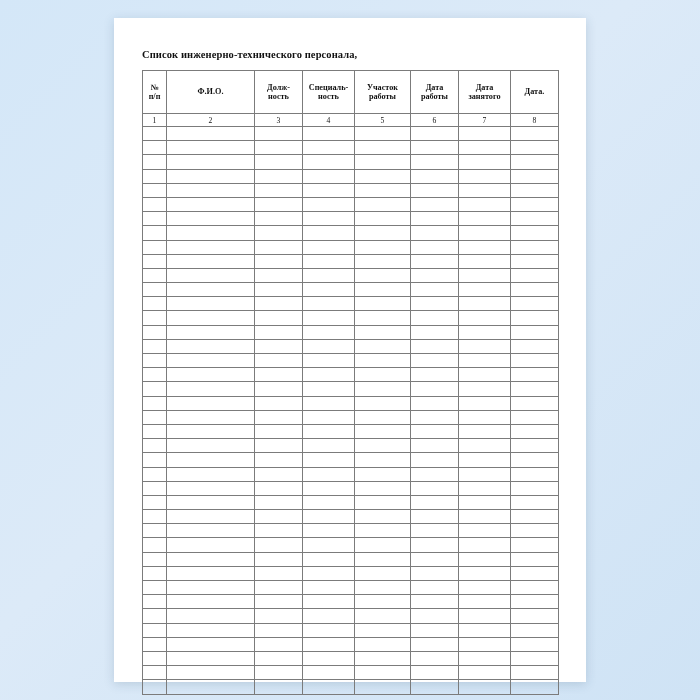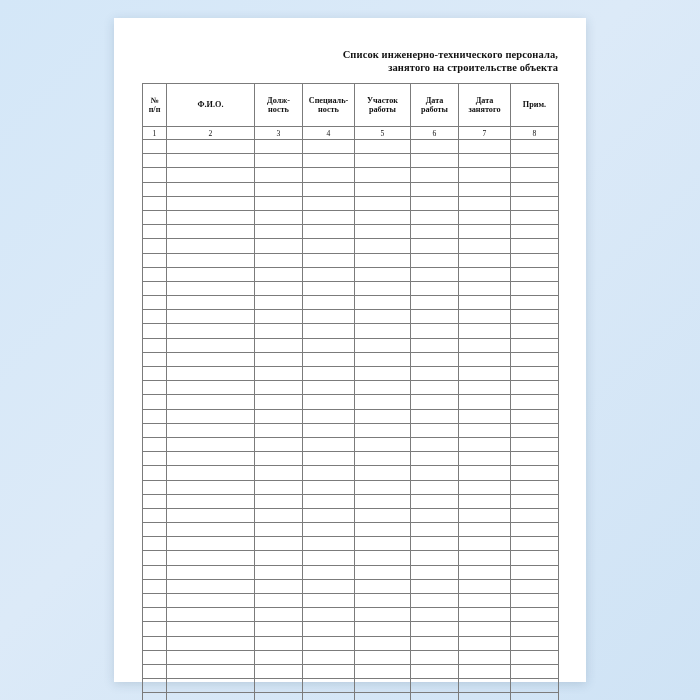--- a/index.html
+++ b/index.html
@@ -27,21 +27,21 @@
     background: #ffffff;
     box-shadow: 0 2px 10px rgba(40, 70, 100, 0.18);
   }
   #doc-inner {
     position: absolute;
     left: 28px;
     top: 30px;
     width: 416px;
   }
   .doc-title {
-    text-align: right;
+    text-align: left;
     font-weight: bold;
     font-size: 10.5px;
     line-height: 13px;
     color: #111111;
     letter-spacing: 0.1px;
     margin-bottom: 9px;
   }
   table.reg-table {
     border-collapse: collapse;
     width: 416px;
@@ -85,21 +85,20 @@
 </head>
 <body>
 
 <div id="backdrop"></div>
 
 <div id="page-sheet">
   <div id="doc-inner">
 
     <div class="doc-title">
       <span>Список инженерно-технического персонала,</span>
-      <span class="title-line2">занятого на строительстве объекта</span>
     </div>
 
     <table class="reg-table">
       <colgroup>
         <col class="c1">
           <col class="c2">
           <col class="c3">
           <col class="c4">
         <col class="c5">
           <col class="c6">
@@ -129,21 +128,21 @@
           </th>
           <th>
             <div>Дата</div>
             <div>работы</div>
           </th>
           <th>
             <div>Дата</div>
             <div>занятого</div>
           </th>
           <th>
-            <div>Прим.</div>
+            <div>Дата.</div>
           </th>
         </tr>
         <tr class="numrow">
           <td>1</td>
           <td>2</td>
           <td>3</td>
           <td>4</td>
           <td>5</td>
           <td>6</td>
           <td>7</td>

